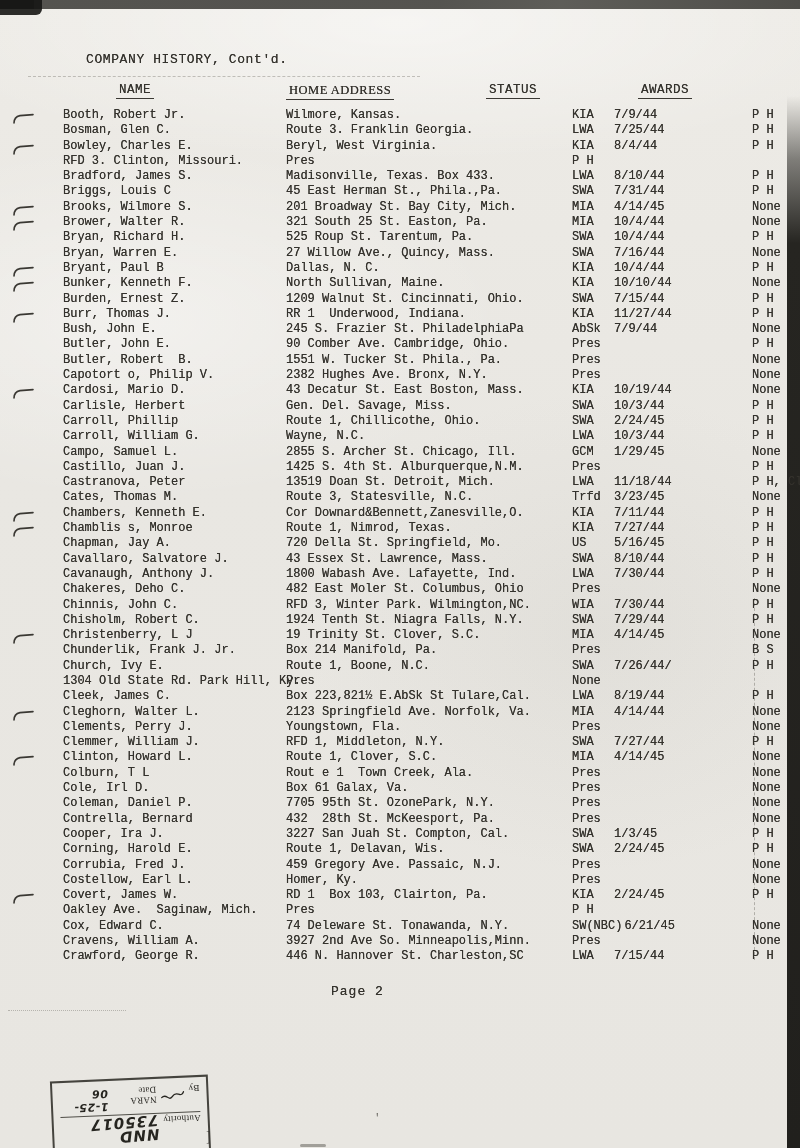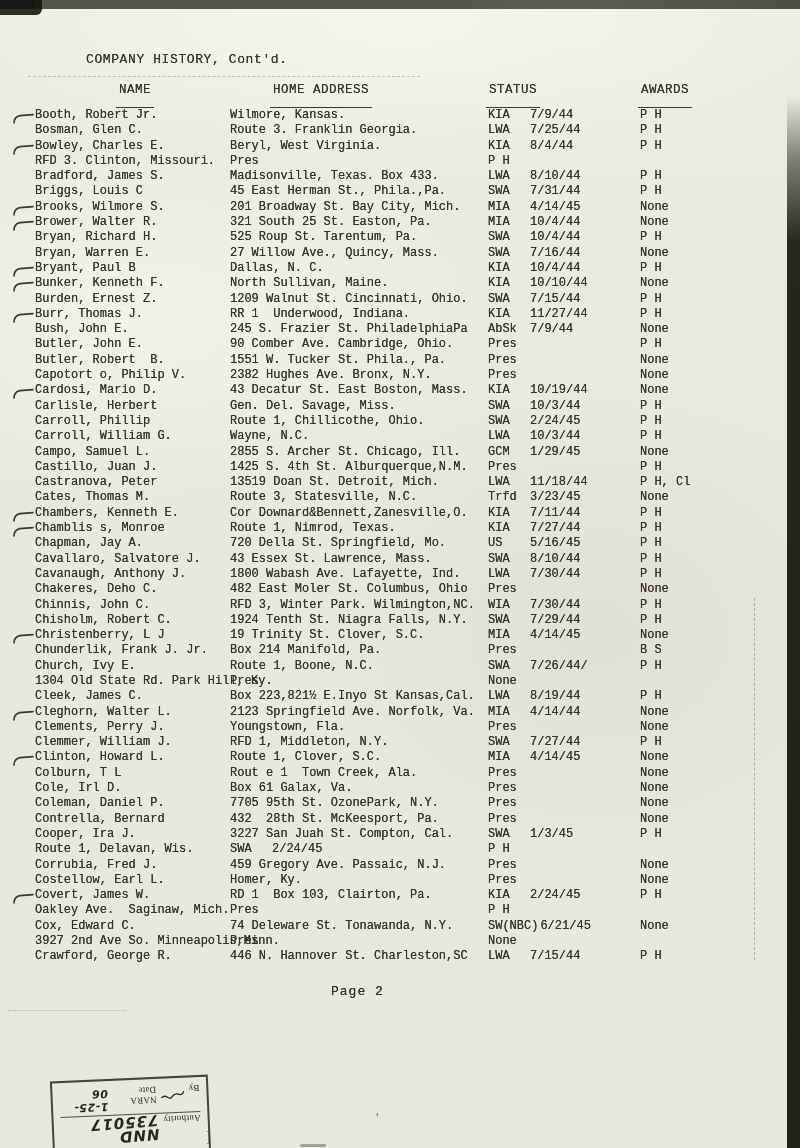--- a/index.html
+++ b/index.html
@@ -22,26 +22,26 @@
     background:linear-gradient(180deg,rgba(38,37,33,0) 0,rgba(38,37,33,.55) 6%,#262521 14%,#21201d 100%);}
   .scratch{position:absolute;top:76px;left:28px;width:392px;border-top:1px dashed rgba(110,108,100,.38);}
   .scratch2{position:absolute;top:1010px;left:8px;width:118px;border-top:1px dotted rgba(120,118,110,.45);}
   .dash-vline{position:absolute;left:754px;top:598px;height:362px;border-left:1px dashed rgba(95,93,86,.40);}
   .speck-q{position:absolute;left:374px;top:1112px;font-size:11px;color:#6b6963;}
   .bottom-smudge{position:absolute;left:300px;top:1144px;width:26px;height:3px;background:rgba(90,88,82,.5);border-radius:2px;}
 
   
   .tw{text-shadow:0 0 .5px rgba(48,46,40,.85);}
   .title{position:absolute;left:38px;top:52px;font-size:13px;letter-spacing:.6px;white-space:pre;margin-left:48px;}
-  .hdr{position:absolute;top:83px;font-size:12.5px;letter-spacing:.5px;border-bottom:1.4px solid #3a3833;padding:0 3px 10px 3px;white-space:pre;}
-  .hdr-name{left:116px;} .hdr-address{left:270px;} .hdr-status{left:486px;} .hdr-awards{left:638px;}
+  .hdr{position:absolute;top:83px;font-size:12.5px;letter-spacing:.5px;border-bottom:1.4px solid #3a3833;padding:0 3px 1px 3px;white-space:pre;}
+  .hdr-name{left:116px;} .hdr-address{left:286px;font-family:Liberation Serif, serif;} .hdr-status{left:486px;} .hdr-awards{left:638px;}
 
   .rows{position:absolute;top:108px;left:0;width:800px;}
   .row{display:grid;grid-template-columns:23px 195px 258px 152px 1fr;
-       padding-left:12px;height:15.3px;line-height:15.3px;font-size:12px;white-space:pre;}
+       padding-left:12px;height:15.3px;line-height:15.3px;font-size:12px;white-space:pre;gap:28px;}
   .cell{overflow:visible;}
   .mark{position:relative;}
   .mark svg{position:absolute;left:0;top:3px;}
   .status-cell{display:flex;}
   .code{min-width:40px;margin-right:2px;}
 
   .page-number{position:absolute;left:331px;top:984px;font-size:13px;letter-spacing:1px;}
 
   
   .stamp{position:absolute;left:52px;top:1078px;width:154px;height:96px;
@@ -589,21 +589,21 @@
         <span class="date"></span>
       </span>
       <span class="cell awards">None</span>
     </div>
 
     <div class="row">
       <span class="cell mark" style="visibility: hidden;">
         
       </span>
       <span class="cell name">Cleek, James C.</span>
-      <span class="cell address">Box 223,821½ E.Inyo St Kansas,Cal.</span>
+      <span class="cell address">Box 223,821½ E.AbSk St Tulare,Cal.</span>
       <span class="cell status-cell">
         <span class="code">LWA</span>
         <span class="date">8/19/44</span>
       </span>
       <span class="cell awards">P H</span>
     </div>
 
     <div class="row">
       <span class="cell mark" style="visibility: visible;">
         <svg width="22" height="13" viewBox="0 0 22 13">
@@ -722,20 +722,21 @@
         <span class="code">SWA</span>
         <span class="date">1/3/45</span>
       </span>
       <span class="cell awards">P H</span>
     </div>
 
     <div class="row">
       <span class="cell mark" style="visibility: hidden;">
         
       </span>
+      <span class="cell name">Corning, Harold E.</span>
       <span class="cell address">Route 1, Delavan, Wis.</span>
       <span class="cell status-cell">
         <span class="code">SWA</span>
         <span class="date">2/24/45</span>
       </span>
       <span class="cell awards">P H</span>
     </div>
 
     <div class="row">
       <span class="cell mark" style="visibility: hidden;">
@@ -800,20 +801,21 @@
         <span class="code">SW(NBC)</span>
         <span class="date">6/21/45</span>
       </span>
       <span class="cell awards">None</span>
     </div>
 
     <div class="row">
       <span class="cell mark" style="visibility: hidden;">
         
       </span>
+      <span class="cell name">Cravens, William A.</span>
       <span class="cell address">3927 2nd Ave So. Minneapolis,Minn.</span>
       <span class="cell status-cell">
         <span class="code">Pres</span>
         <span class="date"></span>
       </span>
       <span class="cell awards">None</span>
     </div>
 
     <div class="row">
       <span class="cell mark" style="visibility: hidden;">

